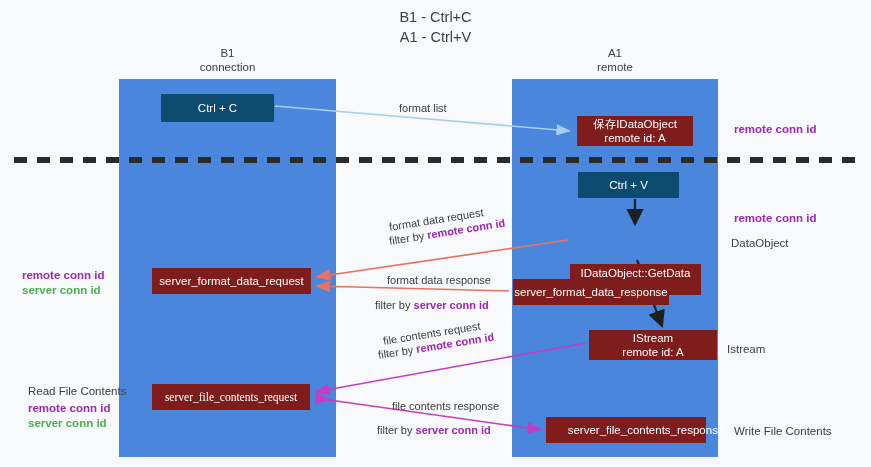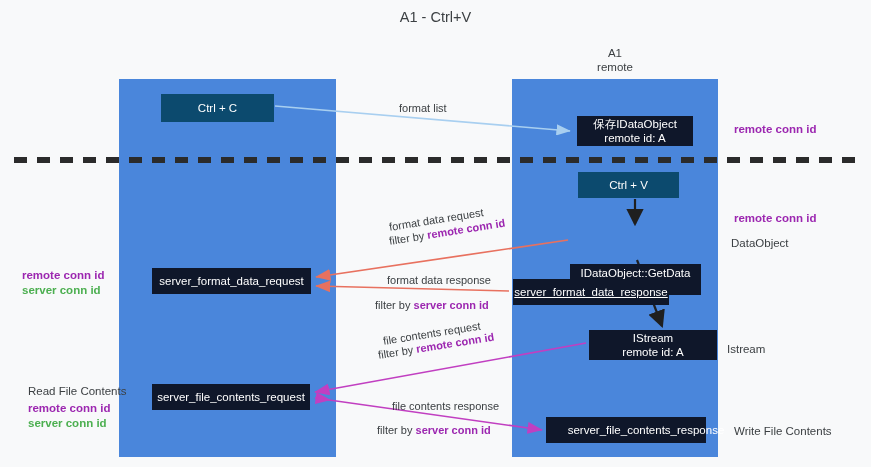--- a/index.html
+++ b/index.html
@@ -41,31 +41,31 @@
   }
 
   
   .node{
     position:absolute;display:flex;flex-direction:column;
     align-items:center;justify-content:center;
     color:#ffffff;font-size:11.5px;line-height:14px;text-align:center;
     box-sizing:border-box;
   }
   .node.green{background:#0c4a6e;}
-  .node.orange{background:#0f172a;}
+  .node.orange{background:#7f1d1d;}
   .node .ln{display:block;white-space:nowrap;}
 
   #n-ctrlc{left:161px;top:94px;width:113px;height:28px;}
   #n-save-ido{left:577px;top:116px;width:116px;height:30px;}
   #n-ctrlv{left:578px;top:172px;width:101px;height:26px;}
   #n-getdata{left:570px;top:228px;width:131px;height:31px;margin-top:36px;}
   #n-fmt-req{left:152px;top:268px;width:159px;height:26px;}
-  #n-fmt-resp{left:513px;top:279px;width:156px;height:26px;text-decoration:underline;}
+  #n-fmt-resp{left:513px;top:279px;width:156px;height:26px;}
   #n-istream{left:589px;top:330px;width:128px;height:30px;}
-  #n-file-req{left:152px;top:384px;width:158px;height:26px;}
+  #n-file-req{left:152px;top:384px;width:158px;height:26px;font-family:Liberation Serif, serif;}
   #n-file-resp{left:546px;top:417px;width:160px;height:26px;padding-left:40px;}
 
   
   .side{position:absolute;font-size:11.5px;line-height:15px;white-space:nowrap;}
   .side .purple{color:#9c27b0;font-weight:bold;}
   .side .green{color:#4caf50;font-weight:bold;}
   .side .plain{color:#3c4043;}
 
   #lbl-remote-1{left:734px;top:122px;}
   #lbl-remote-2{left:734px;top:211px;}
@@ -98,23 +98,28 @@
 </style>
 </head>
 <body>
 
 <div class="stage">
 
   <div class="band" id="band-b1"></div>
   <div class="band" id="band-a1"></div>
 
   <div id="title">
+    <span>B1 - Ctrl+C</span>
     <span>A1 - Ctrl+V</span>
   </div>
 
+  <div class="col-head" id="head-b1">
+    <span class="l1">B1</span>
+    <span class="l2">connection</span>
+  </div>
   <div class="col-head" id="head-a1">
     <span class="l1">A1</span>
     <span class="l2">remote</span>
   </div>
 
   <svg id="wires">
     <defs>
       <marker id="ah-blue" markerWidth="9" markerHeight="7" refX="8.5" refY="3.5" orient="auto">
         <polygon points="0,0 9,3.5 0,7" fill="#a8cff0"></polygon>
       </marker>

